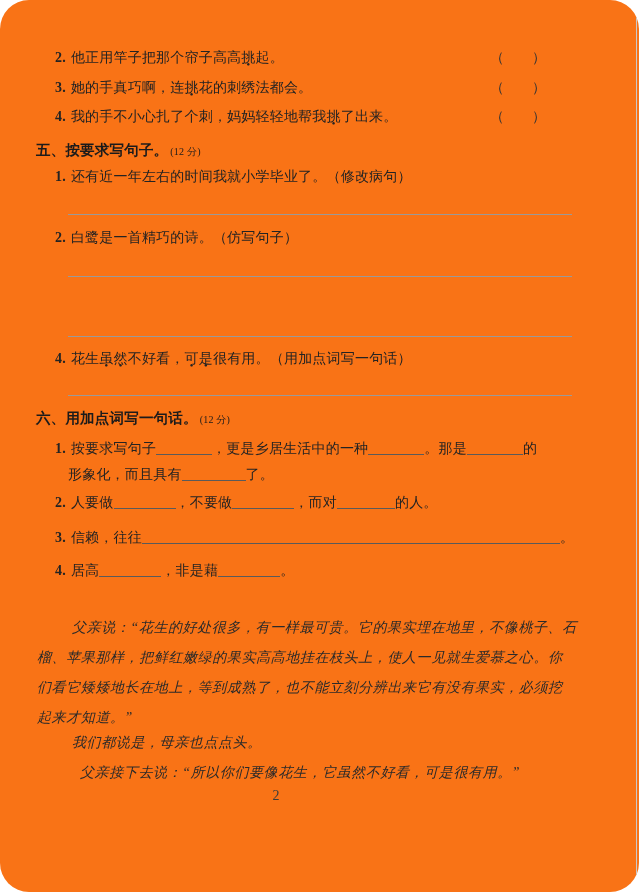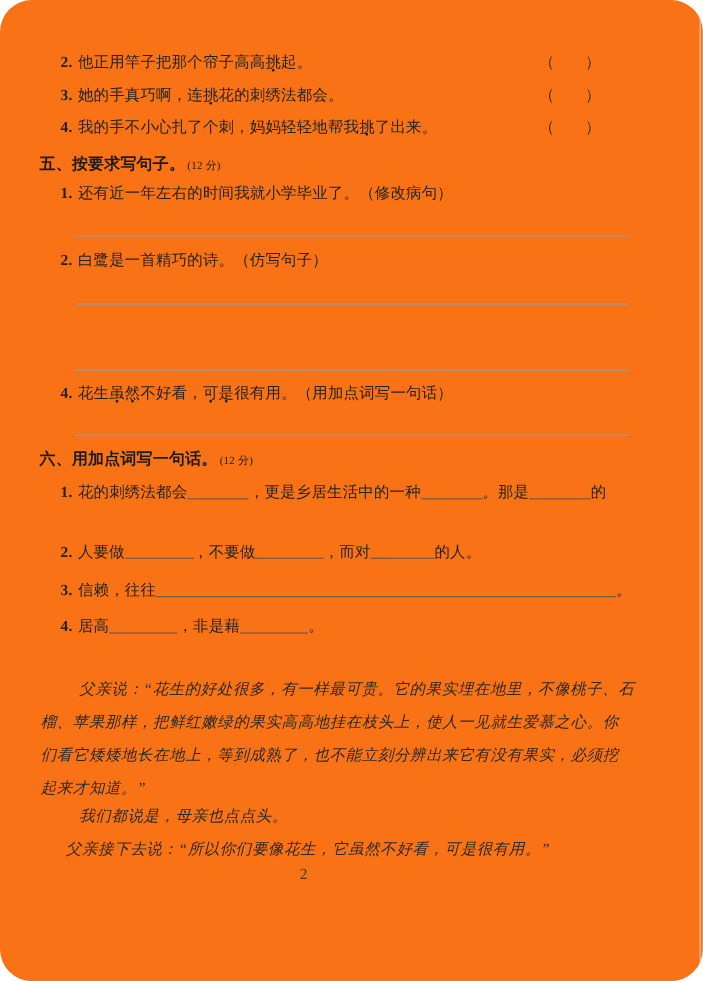--- a/index.html
+++ b/index.html
@@ -109,34 +109,37 @@
   <div class="row" style="top:349px; left:55px;">
     <span class="num">4.</span><span><span>花生</span><span class="dc">虽</span><span class="dc">然</span><span>不好看，</span><span class="dc">可</span><span class="dc">是</span><span>很有用。（用加点词写一句话）</span></span>
   </div>
   <div class="ans-line" style="top:395px;"></div>
 
   <div class="row heading" style="top:408px; left:36px;">
     <span>六、用加点词写一句话。</span><span class="score">(12 分)</span>
   </div>
 
   <div class="row" style="top:439px; left:55px;">
-    <span class="num">1.</span><span><span>花的刺绣法都会</span><span class="blank" style="width: 56px;"></span><span>，更是乡居生活中的一种</span><span class="blank" style="width: 56px;"></span><span>。那是</span><span class="blank" style="width: 56px;"></span><span>的</span></span>
+    <span class="num">1.</span><span><span>按要求写句子</span><span class="blank" style="width: 56px;"></span><span>，更是乡居生活中的一种</span><span class="blank" style="width: 56px;"></span><span>。那是</span><span class="blank" style="width: 56px;"></span><span>的</span></span>
+  </div>
+  <div class="row" style="top:465px; left:68px;">
+    <span><span>形象化，而且具有</span><span class="blank" style="width: 64px;"></span><span>了。</span></span>
   </div>
   <div class="row" style="top:493px; left:55px;">
     <span class="num">2.</span><span><span>人要做</span><span class="blank" style="width: 62px;"></span><span>，不要做</span><span class="blank" style="width: 62px;"></span><span>，而对</span><span class="blank" style="width: 58px;"></span><span>的人。</span></span>
   </div>
   <div class="row" style="top:528px; left:55px;">
     <span class="num">3.</span><span><span>信赖，往往</span><span class="blank" style="width: 418px;"></span><span>。</span></span>
   </div>
   <div class="row" style="top:561px; left:55px;">
     <span class="num">4.</span><span><span>居高</span><span class="blank" style="width: 62px;"></span><span>，非是藉</span><span class="blank" style="width: 62px;"></span><span>。</span></span>
   </div>
 
 
   <div class="row passage" style="top:618px; left:72px;">父亲说：“花生的好处很多，有一样最可贵。它的果实埋在地里，不像桃子、石</div>
   <div class="row passage" style="top:648px; left:37px;">榴、苹果那样，把鲜红嫩绿的果实高高地挂在枝头上，使人一见就生爱慕之心。你</div>
   <div class="row passage" style="top:678px; left:37px;">们看它矮矮地长在地上，等到成熟了，也不能立刻分辨出来它有没有果实，必须挖</div>
   <div class="row passage" style="top:708px; left:37px;font-style:italic;">起来才知道。”</div>
   <div class="row passage" style="top:733px; left:72px;">我们都说是，母亲也点点头。</div>
-  <div class="row passage" style="top:763px; left:60px;">父亲接下去说：“所以你们要像花生，它虽然不好看，可是很有用。”</div>
+  <div class="row passage" style="top:763px; left:80px;">父亲接下去说：“所以你们要像花生，它虽然不好看，可是很有用。”</div>
 
   <div class="pagenum">2</div>
 </div>
 
 </body></html>

